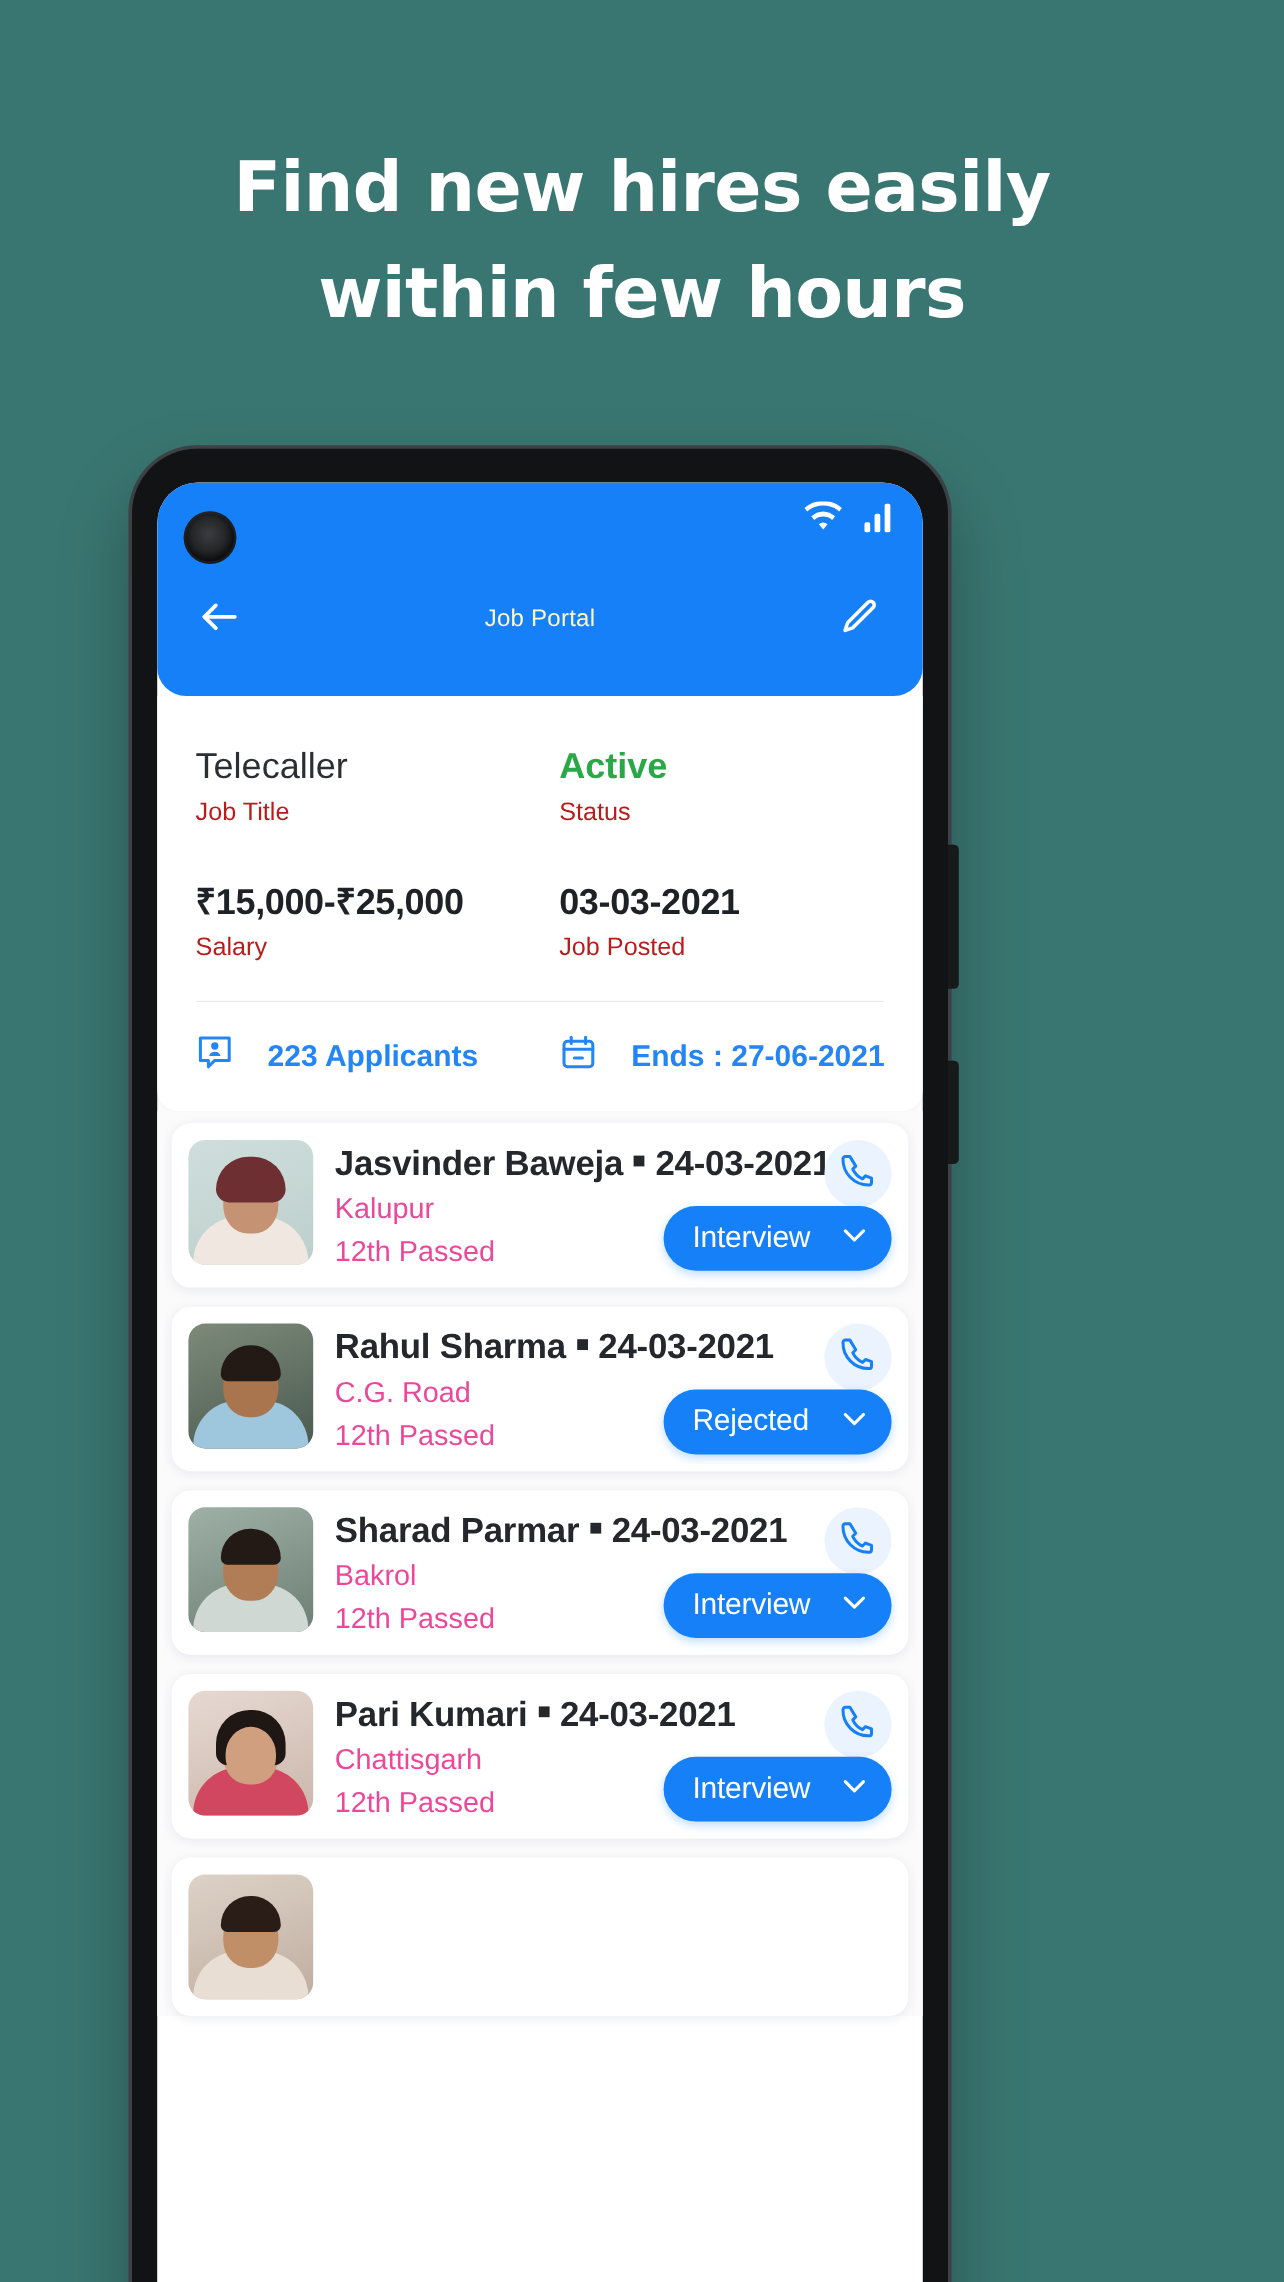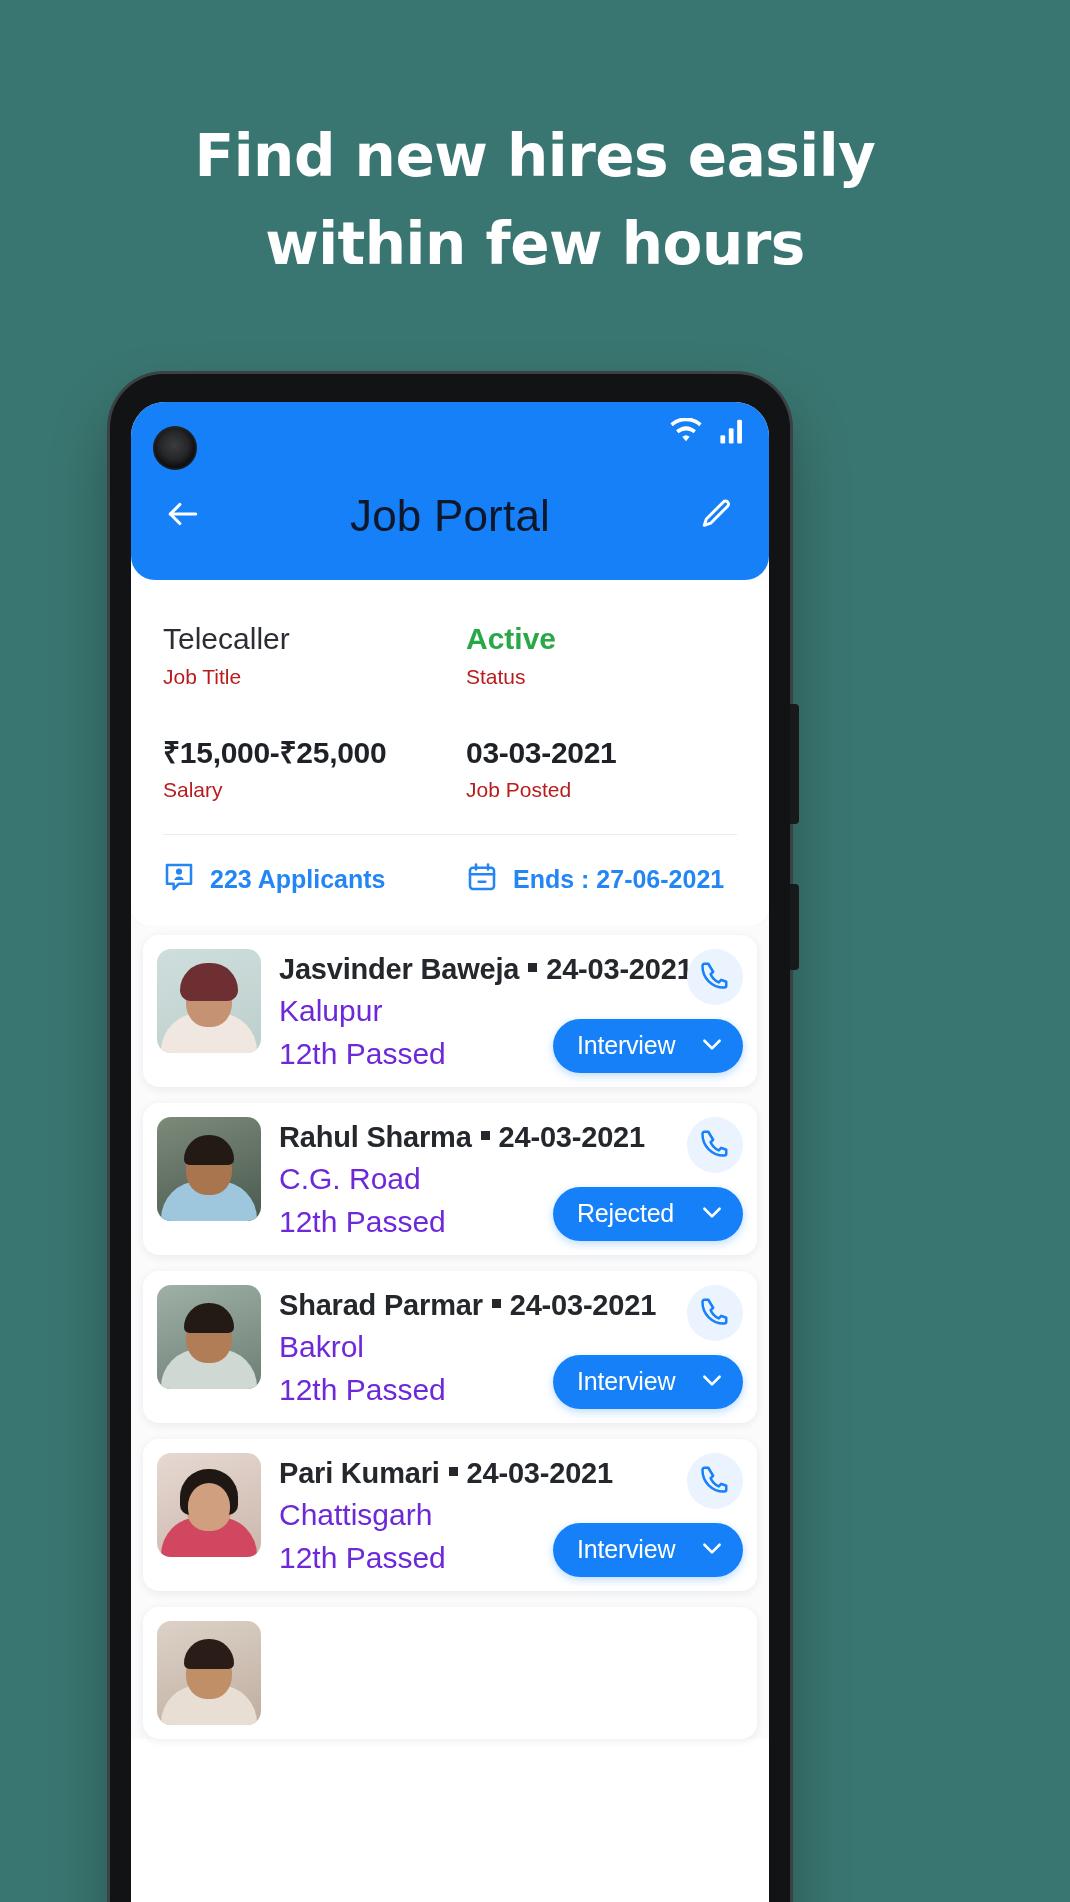--- a/index.html
+++ b/index.html
@@ -85,22 +85,22 @@
     left: 0; right: 0; top: 82px;
     height: 64px;
     display: flex;
     align-items: center;
     padding: 0 28px;
   }
   .appbar-title {
     position: absolute;
     left: 0; right: 0;
     text-align: center;
-    color: #0f172a;
-    font-size: 44px;
+    color: #fef9c3;
+    font-size: 20px;
     font-weight: 400;
     letter-spacing: 0.2px;
   }
   .iconbtn {
     position: relative;
     z-index: 2;
     width: 48px; height: 48px;
     display: flex; align-items: center; justify-content: center;
   }
   .iconbtn.right { margin-left: auto; }
@@ -139,21 +139,21 @@
     margin: 30px 0 0 0;
   }
   .jc-stats {
     display: flex;
     margin-top: 26px;
   }
   .jc-stat {
     width: 50%;
     display: flex;
     align-items: center;
-    gap: 15px;
+    gap: 28px;
     color: #2486f5;
     font-size: 25px;
     font-weight: 600;
     white-space: nowrap;
   }
   .jc-stat.right { padding-left: 16px; }
 
   
   .list {
     background: #fbfbfc;
@@ -190,22 +190,22 @@
     white-space: nowrap;
   }
   .app-name .dot {
     display: inline-block;
     width: 9px; height: 9px;
     background: #24282c;
     margin: 0 9px 6px 9px;
     vertical-align: middle;
   }
   .app-sub {
-    font-size: 30px;
-    color: #6d28d9;
+    font-size: 24px;
+    color: #ec4899;
     margin-top: 6px;
     line-height: 1.25;
     white-space: nowrap;
   }
   .call-btn {
     position: absolute;
     right: 14px; top: 14px;
     width: 56px; height: 56px;
     border-radius: 50%;
     background: #eaf3fe;

